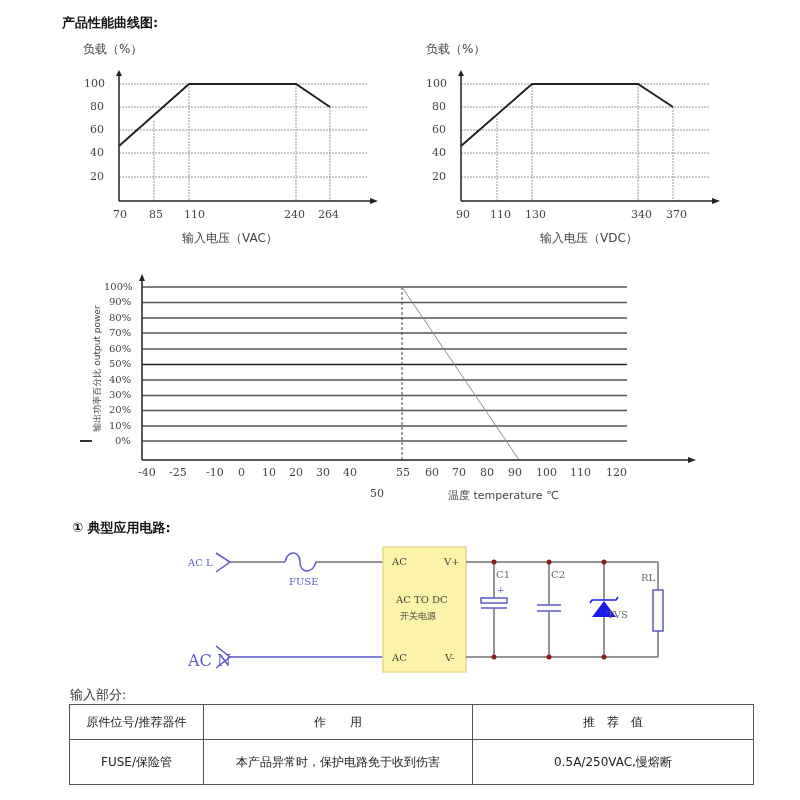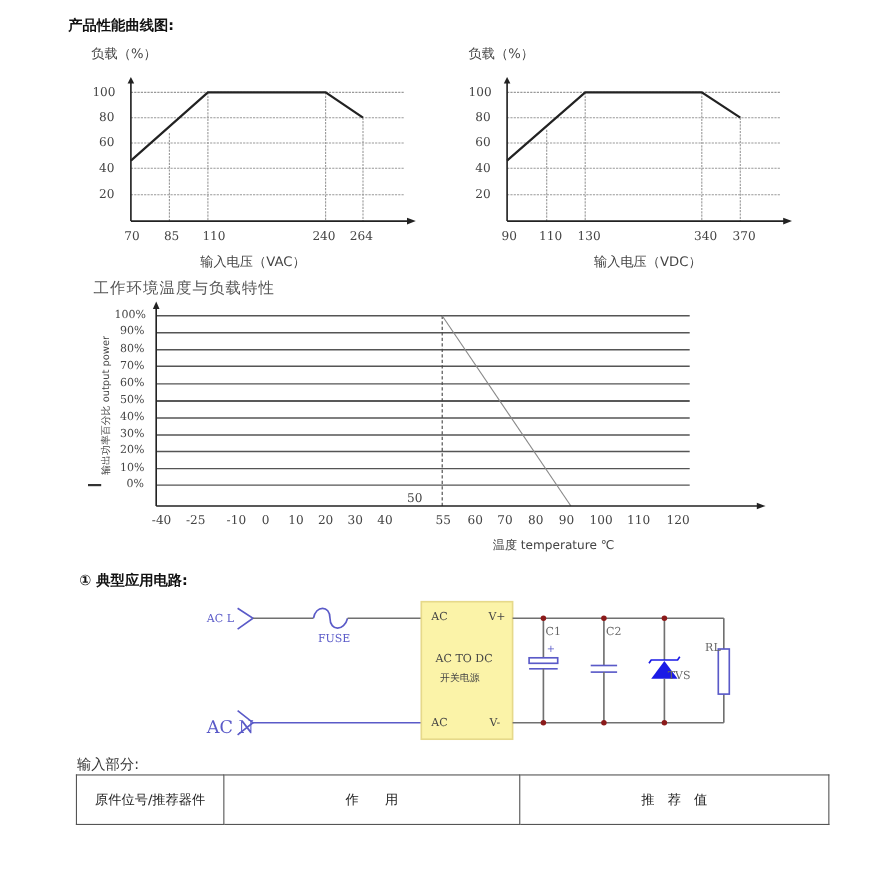--- a/index.html
+++ b/index.html
@@ -78,21 +78,20 @@
   <div class="abs lbl" style="left:432px;top:170px;">20</div>
   <div class="abs lbl" style="left:456px;top:208px;">90</div>
   <div class="abs lbl" style="left:490px;top:208px;">110</div>
   <div class="abs lbl" style="left:525px;top:208px;">130</div>
   <div class="abs lbl" style="left:631px;top:208px;">340</div>
   <div class="abs lbl" style="left:666px;top:208px;">370</div>
   <div class="abs lbl cn" style="left:540px;top:230px;font-size:12px;">输入电压（VDC）</div>
 </div>
 
 <div class="abs" style="left:0;top:0;width:800px;height:520px;">
-  <div class="abs cn" style="left:85px;top:253px;font-size:14px;color:#555;letter-spacing:1px;">工作环境温度与负载特性</div>
   <div class="abs cn" style="left:80px;top:440px;width:12px;height:2px;background:#333;"></div>
   <div class="abs cn" style="left:32px;top:362px;width:130px;font-size:9px;color:#444;transform:rotate(-90deg);transform-origin:center;text-align:center;">输出功率百分比 output power</div>
   <svg class="abs" style="left:0;top:0;" width="800" height="520">
     <g stroke="#555" stroke-width="1.3">
       <line x1="142" y1="287" x2="627" y2="287"></line>
       <line x1="142" y1="302.5" x2="627" y2="302.5"></line>
       <line x1="142" y1="318" x2="627" y2="318"></line>
       <line x1="142" y1="333" x2="627" y2="333"></line>
       <line x1="142" y1="349" x2="627" y2="349"></line>
       <line x1="142" y1="364.5" x2="627" y2="364.5" stroke="#222"></line>
@@ -122,21 +121,21 @@
   <div class="abs lbl" style="left:115px;top:435px;font-size:10px;">0%</div>
 
   <div class="abs lbl" style="left:138px;top:466px;">-40</div>
   <div class="abs lbl" style="left:169px;top:466px;">-25</div>
   <div class="abs lbl" style="left:206px;top:466px;">-10</div>
   <div class="abs lbl" style="left:238px;top:466px;">0</div>
   <div class="abs lbl" style="left:262px;top:466px;">10</div>
   <div class="abs lbl" style="left:289px;top:466px;">20</div>
   <div class="abs lbl" style="left:316px;top:466px;">30</div>
   <div class="abs lbl" style="left:343px;top:466px;">40</div>
-  <div class="abs lbl" style="left:370px;top:446px;">50</div>
+  <div class="abs lbl" style="left:370px;top:487px;">50</div>
   <div class="abs lbl" style="left:396px;top:466px;">55</div>
   <div class="abs lbl" style="left:425px;top:466px;">60</div>
   <div class="abs lbl" style="left:452px;top:466px;">70</div>
   <div class="abs lbl" style="left:480px;top:466px;">80</div>
   <div class="abs lbl" style="left:508px;top:466px;">90</div>
   <div class="abs lbl" style="left:536px;top:466px;">100</div>
   <div class="abs lbl" style="left:570px;top:466px;">110</div>
   <div class="abs lbl" style="left:606px;top:466px;">120</div>
   <div class="abs lbl cn" style="left:448px;top:488px;font-size:11px;">温度 temperature ℃</div>
 </div>
@@ -192,25 +191,30 @@
   <div class="abs lbl" style="left:289px;top:46px;color:#5a5ac8;font-size:10px;">FUSE</div>
   <div class="abs lbl" style="left:392px;top:26px;font-size:10px;">AC</div>
   <div class="abs lbl" style="left:392px;top:122px;font-size:10px;">AC</div>
   <div class="abs lbl" style="left:444px;top:26px;font-size:10px;">V+</div>
   <div class="abs lbl" style="left:445px;top:122px;font-size:10px;">V-</div>
   <div class="abs lbl" style="left:396px;top:64px;font-size:10px;">AC TO DC</div>
   <div class="abs lbl cn" style="left:400px;top:80px;font-size:9px;">开关电源</div>
   <div class="abs lbl" style="left:496px;top:39px;font-size:10px;color:#666;">C1</div>
   <div class="abs lbl" style="left:551px;top:39px;font-size:10px;color:#666;">C2</div>
   <div class="abs lbl" style="left:607px;top:39px;font-size:10px;color:#666;margin-top:40px;">TVS</div>
-  <div class="abs lbl" style="left:641px;top:54px;font-size:10px;color:#666;text-align:center;">RL</div>
+  <div class="abs lbl" style="left:641px;top:42px;font-size:10px;color:#666;text-align:center;">RL</div>
 </div>
 
 <div class="abs cn" style="left:70px;top:686px;font-size:13px;color:#333;">输入部分:</div>
 <table class="spec cn">
   <tbody>
       <tr>
     <td style="width:125px;">原件位号/推荐器件</td>
     <td style="width:260px;">作　　用</td>
     <td>推　荐　值</td>
   </tr>
+  <tr>
+    <td>FUSE/保险管</td>
+    <td>本产品异常时，保护电路免于收到伤害</td>
+    <td>0.5A/250VAC,慢熔断</td>
+  </tr>
 </tbody>
   </table>
 
 </body></html>

